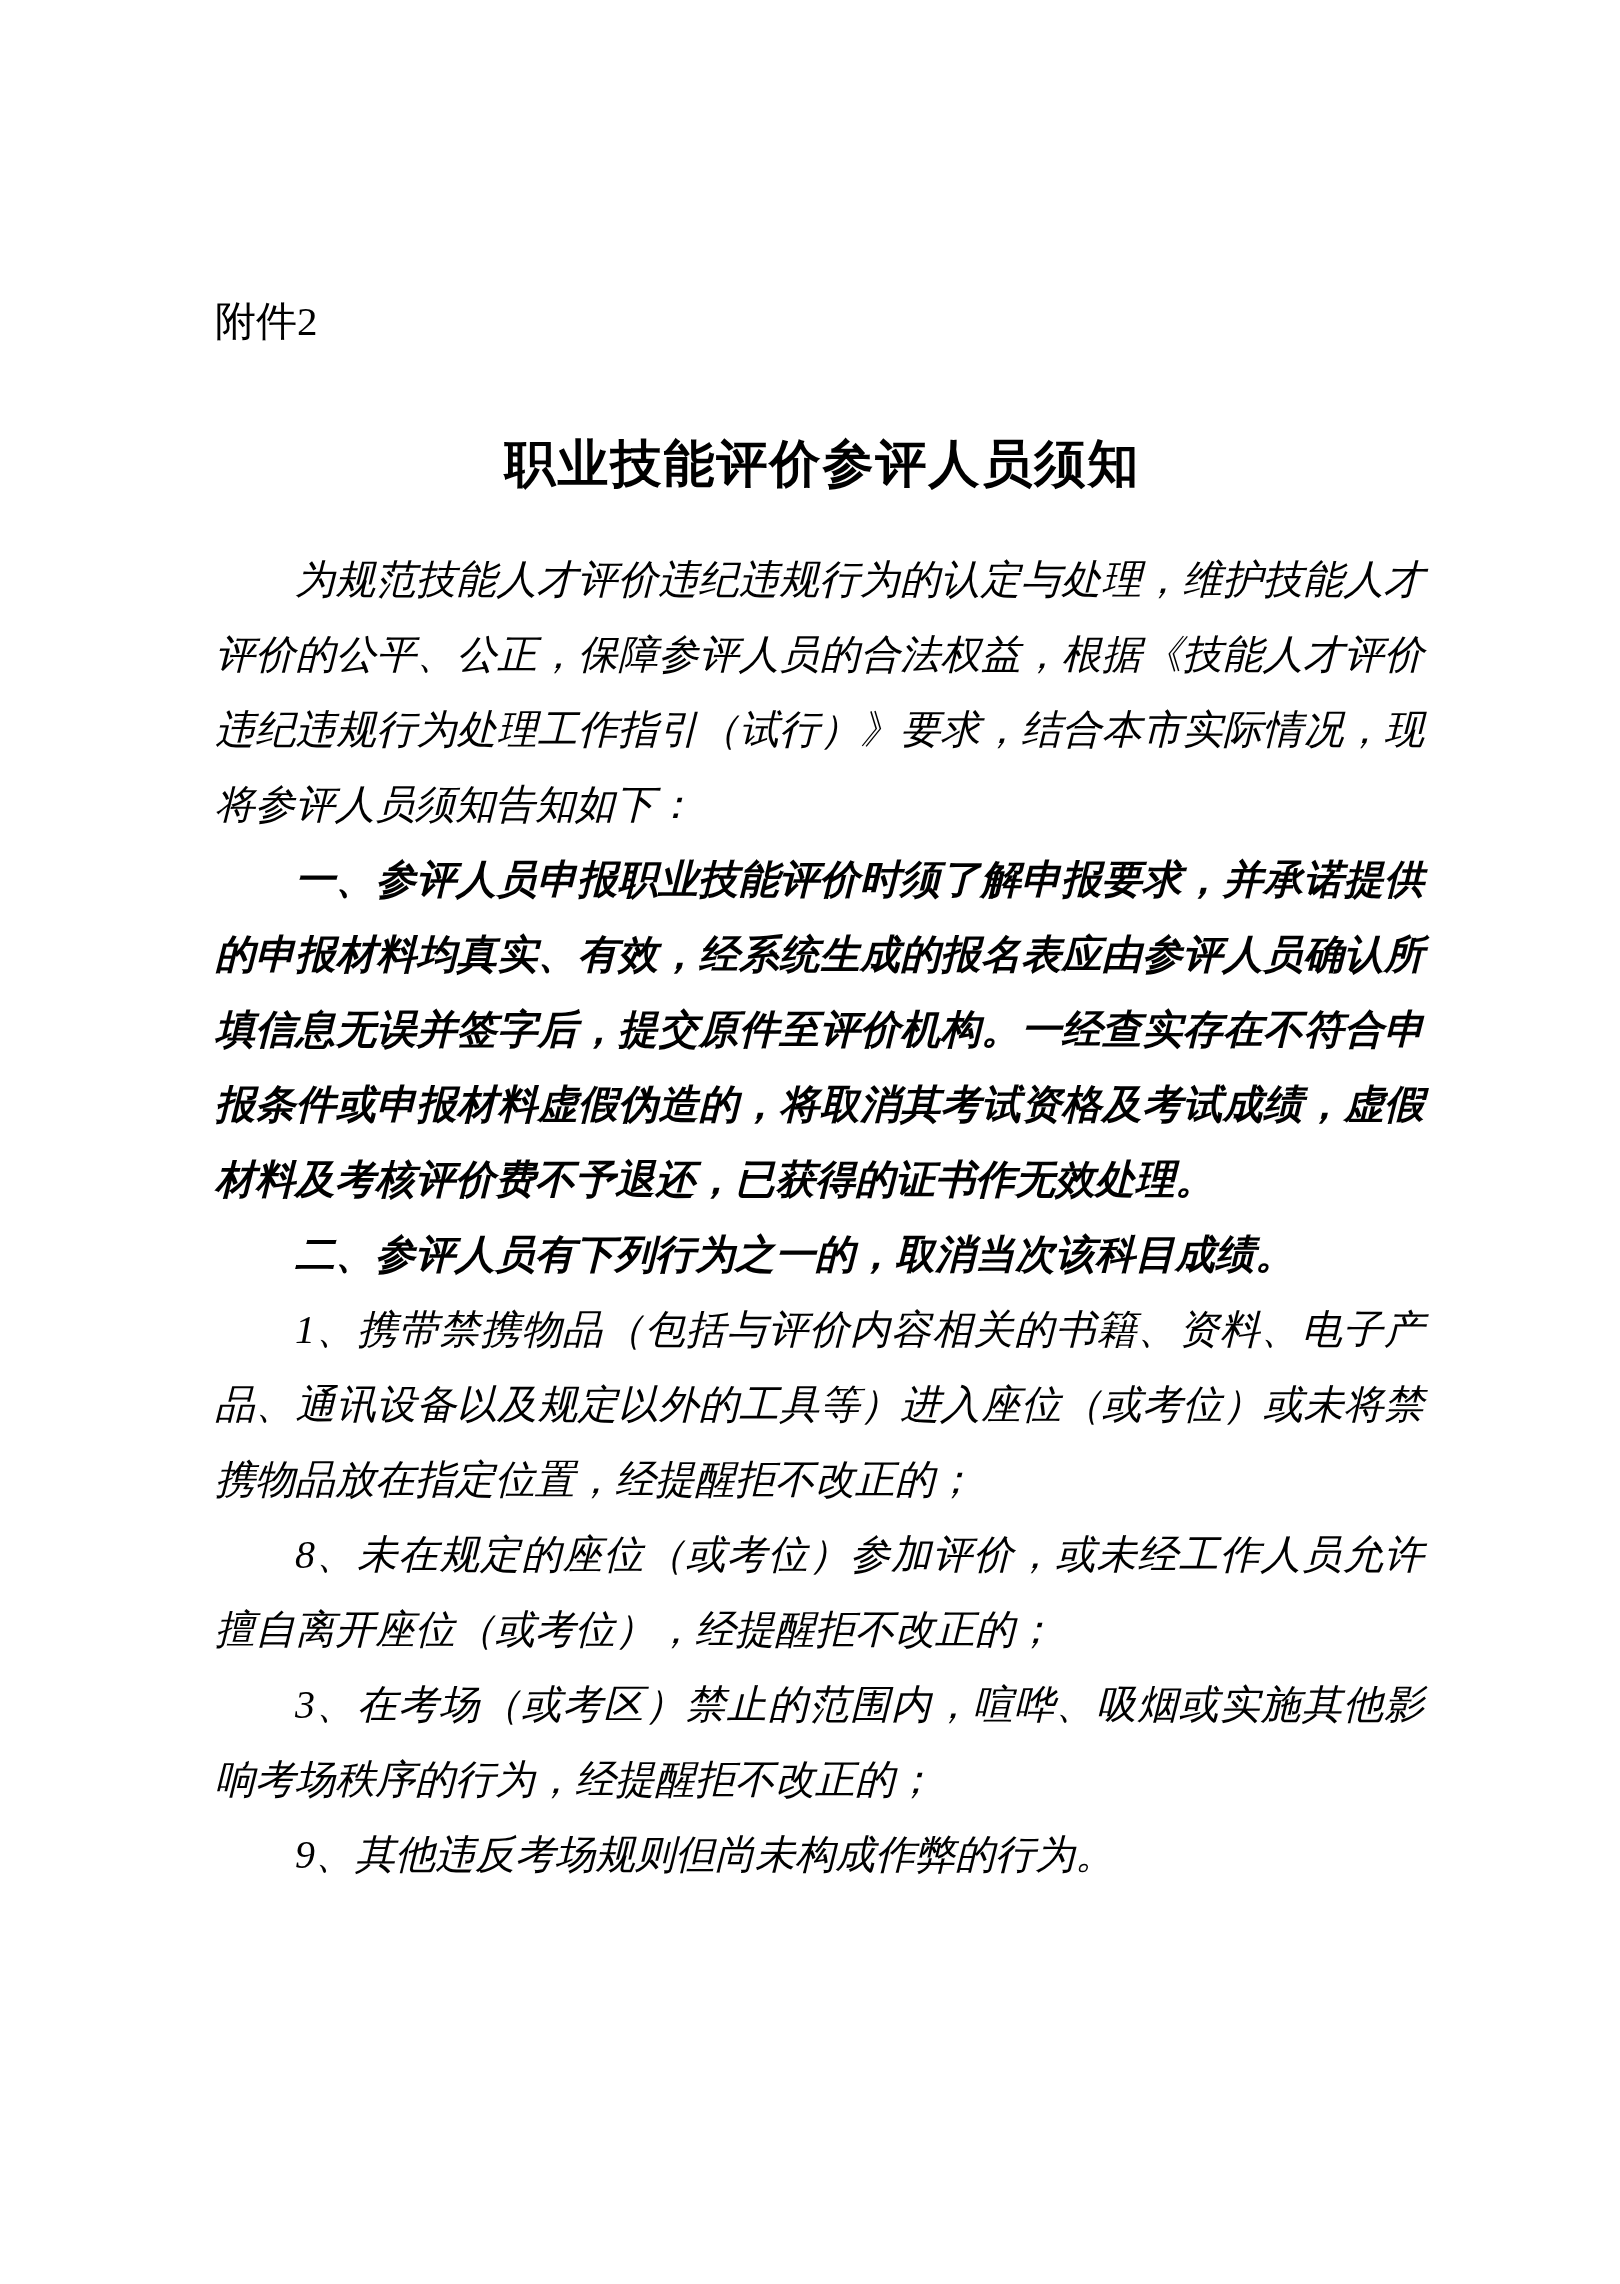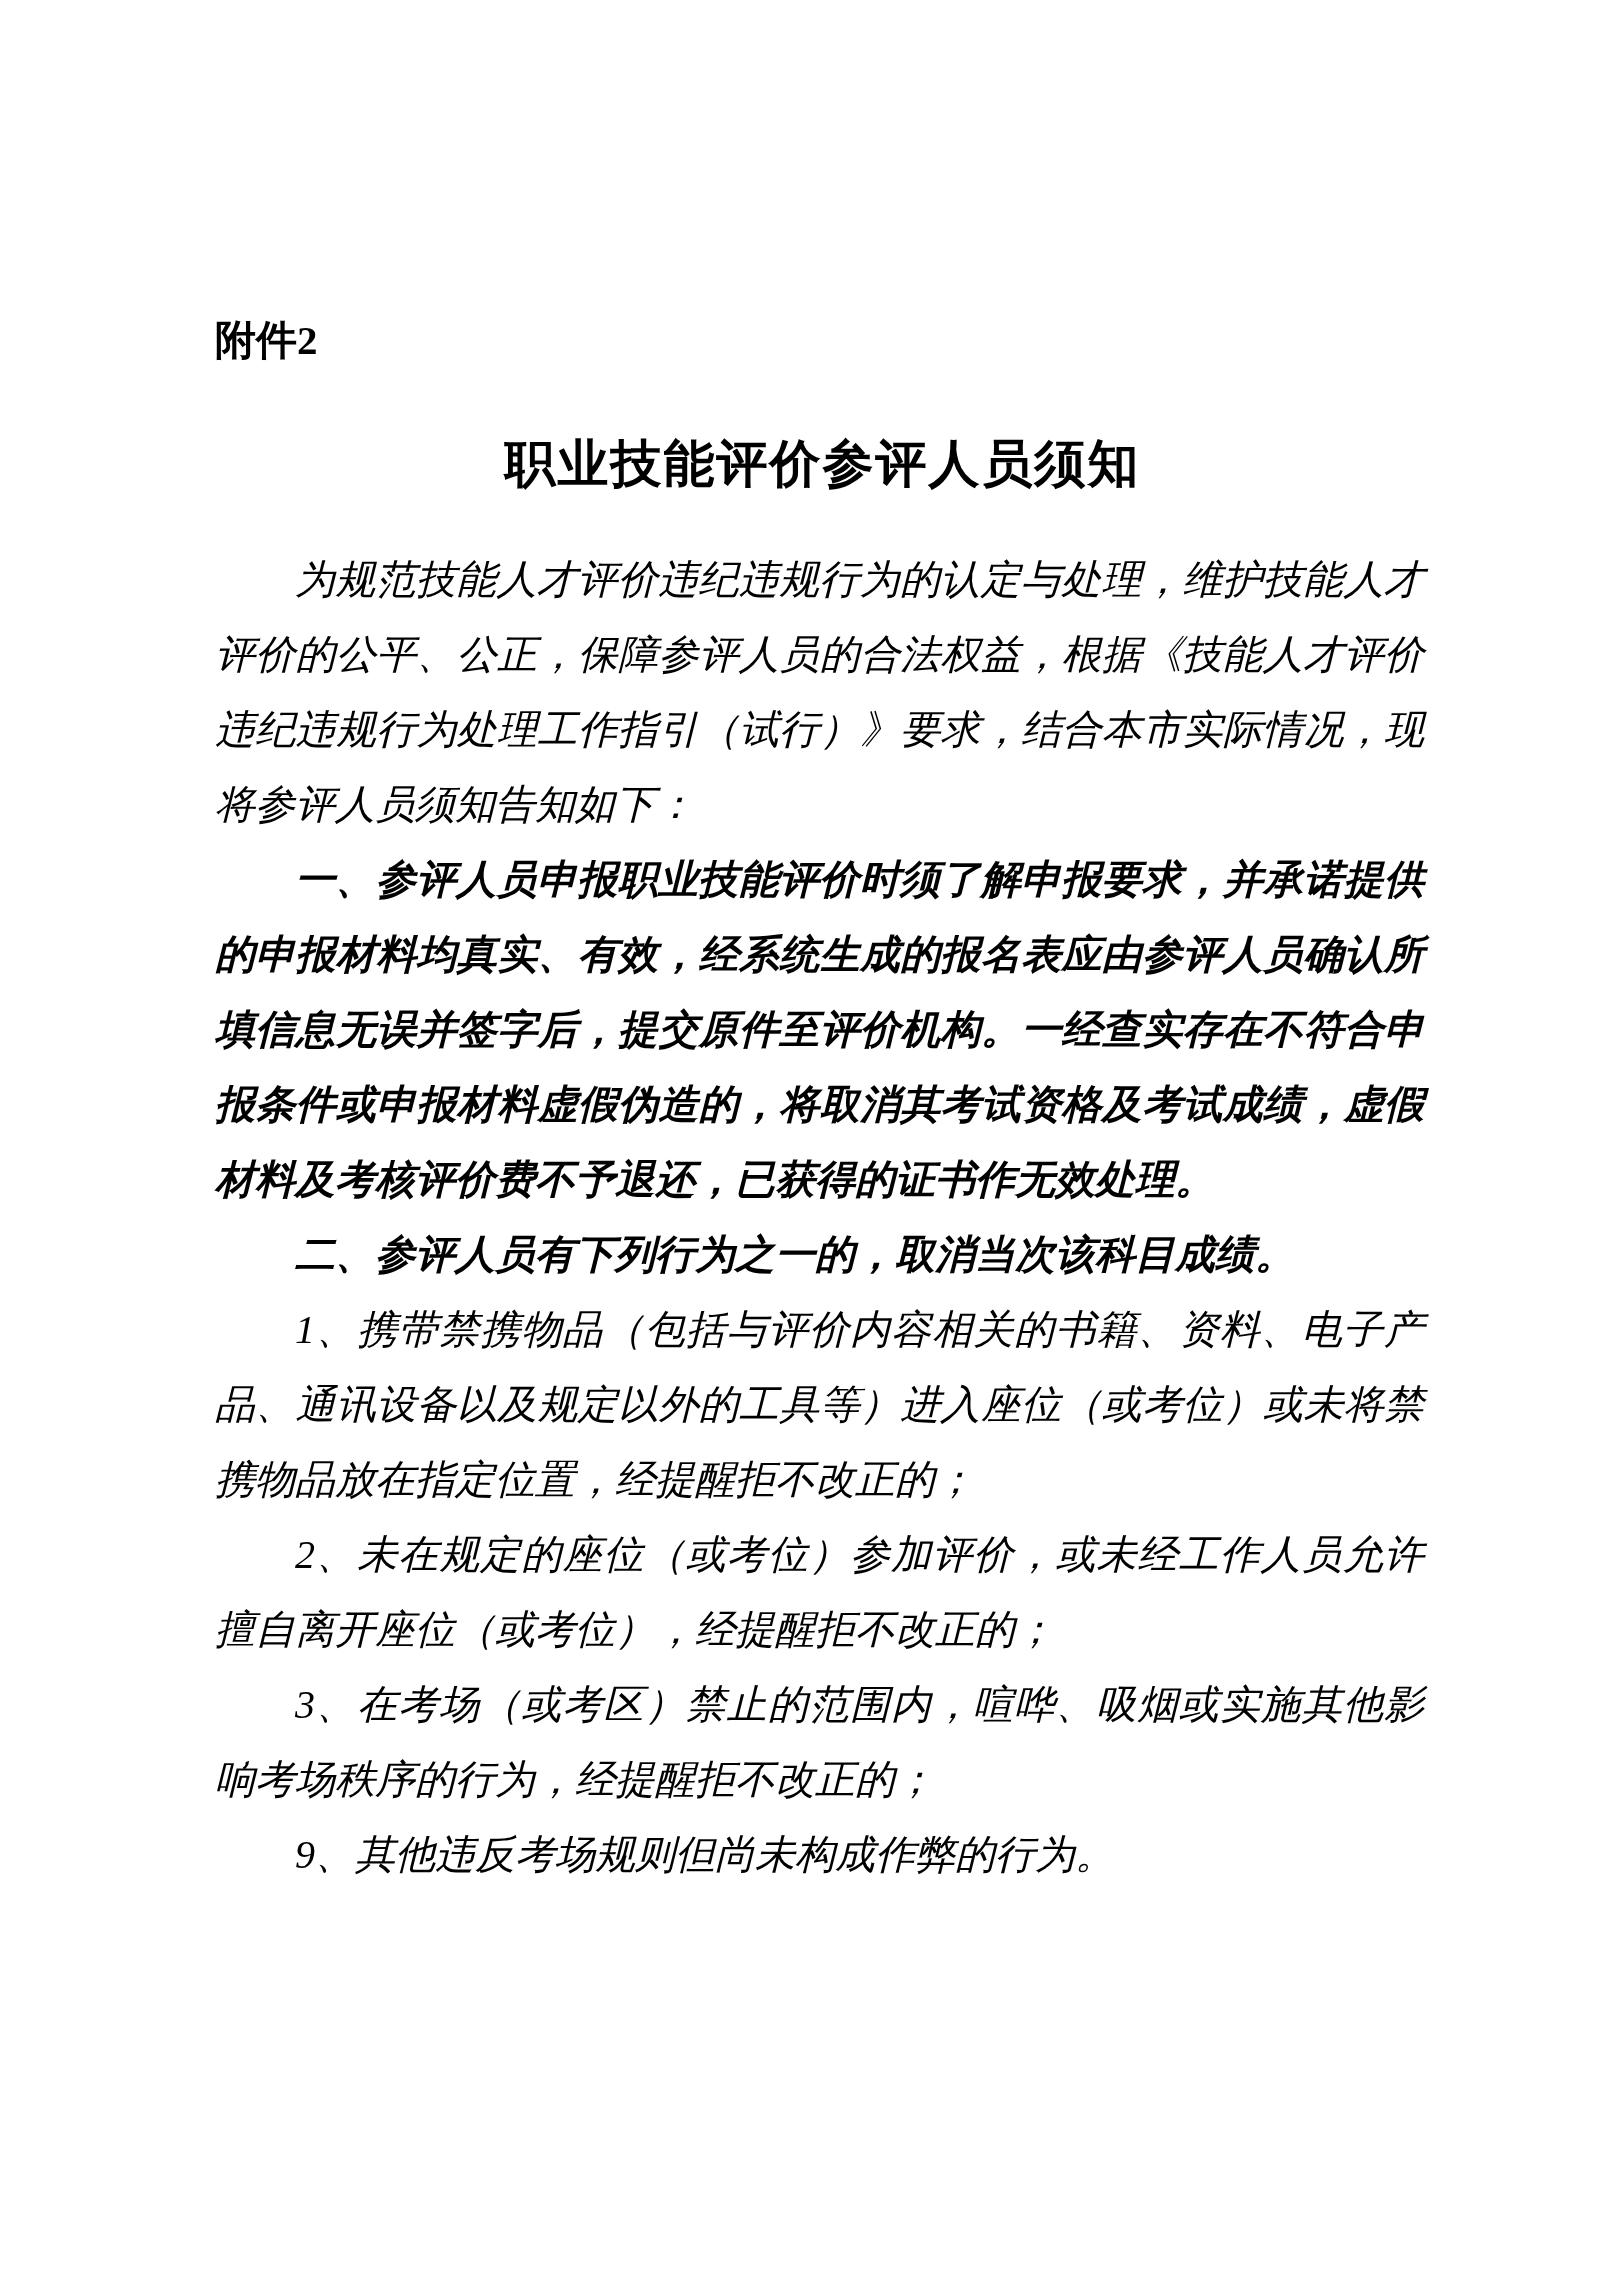--- a/index.html
+++ b/index.html
@@ -16,23 +16,23 @@
   .page {
     position: relative;
     width: 1621px;
     height: 2284px;
     background: #ffffff;
     overflow: hidden;
   }
   .attachment {
     position: absolute;
     left: 215px;
-    top: 316px;
+    top: 297px;
     font-size: 41px;
-    font-weight: bold;
+    font-weight: normal;
     line-height: 49px;
     white-space: nowrap;
   }
   .title {
     position: absolute;
     left: 0;
     top: 434px;
     width: 100%;
     margin: 0;
     text-align: center;
@@ -65,18 +65,18 @@
 <body>
 
 <div class="page">
   <div class="attachment">附件2</div>
   <h1 class="title">职业技能评价参评人员须知</h1>
   <div class="doc-body">
       <p class="para">为规范技能人才评价违纪违规行为的认定与处理，维护技能人才评价的公平、公正，保障参评人员的合法权益，根据《技能人才评价违纪违规行为处理工作指引（试行）》要求，结合本市实际情况，现将参评人员须知告知如下：</p>
       <p class="para bold">一、参评人员申报职业技能评价时须了解申报要求，并承诺提供的申报材料均真实、有效，经系统生成的报名表应由参评人员确认所填信息无误并签字后，提交原件至评价机构。一经查实存在不符合申报条件或申报材料虚假伪造的，将取消其考试资格及考试成绩，虚假材料及考核评价费不予退还，已获得的证书作无效处理。</p>
       <p class="para bold">二、参评人员有下列行为之一的，取消当次该科目成绩。</p>
       <p class="para">1、携带禁携物品（包括与评价内容相关的书籍、资料、电子产品、通讯设备以及规定以外的工具等）进入座位（或考位）或未将禁携物品放在指定位置，经提醒拒不改正的；</p>
-      <p class="para">2、未在规定的座位（或考位）参加评价，或未经工作人员允许擅自离开座位（或考位），经提醒拒不改正的；</p>
+      <p class="para">8、未在规定的座位（或考位）参加评价，或未经工作人员允许擅自离开座位（或考位），经提醒拒不改正的；</p>
       <p class="para">3、在考场（或考区）禁止的范围内，喧哗、吸烟或实施其他影响考场秩序的行为，经提醒拒不改正的；</p>
       <p class="para">9、其他违反考场规则但尚未构成作弊的行为。</p>
     </div>
 </div>
 
 
 </body></html>

